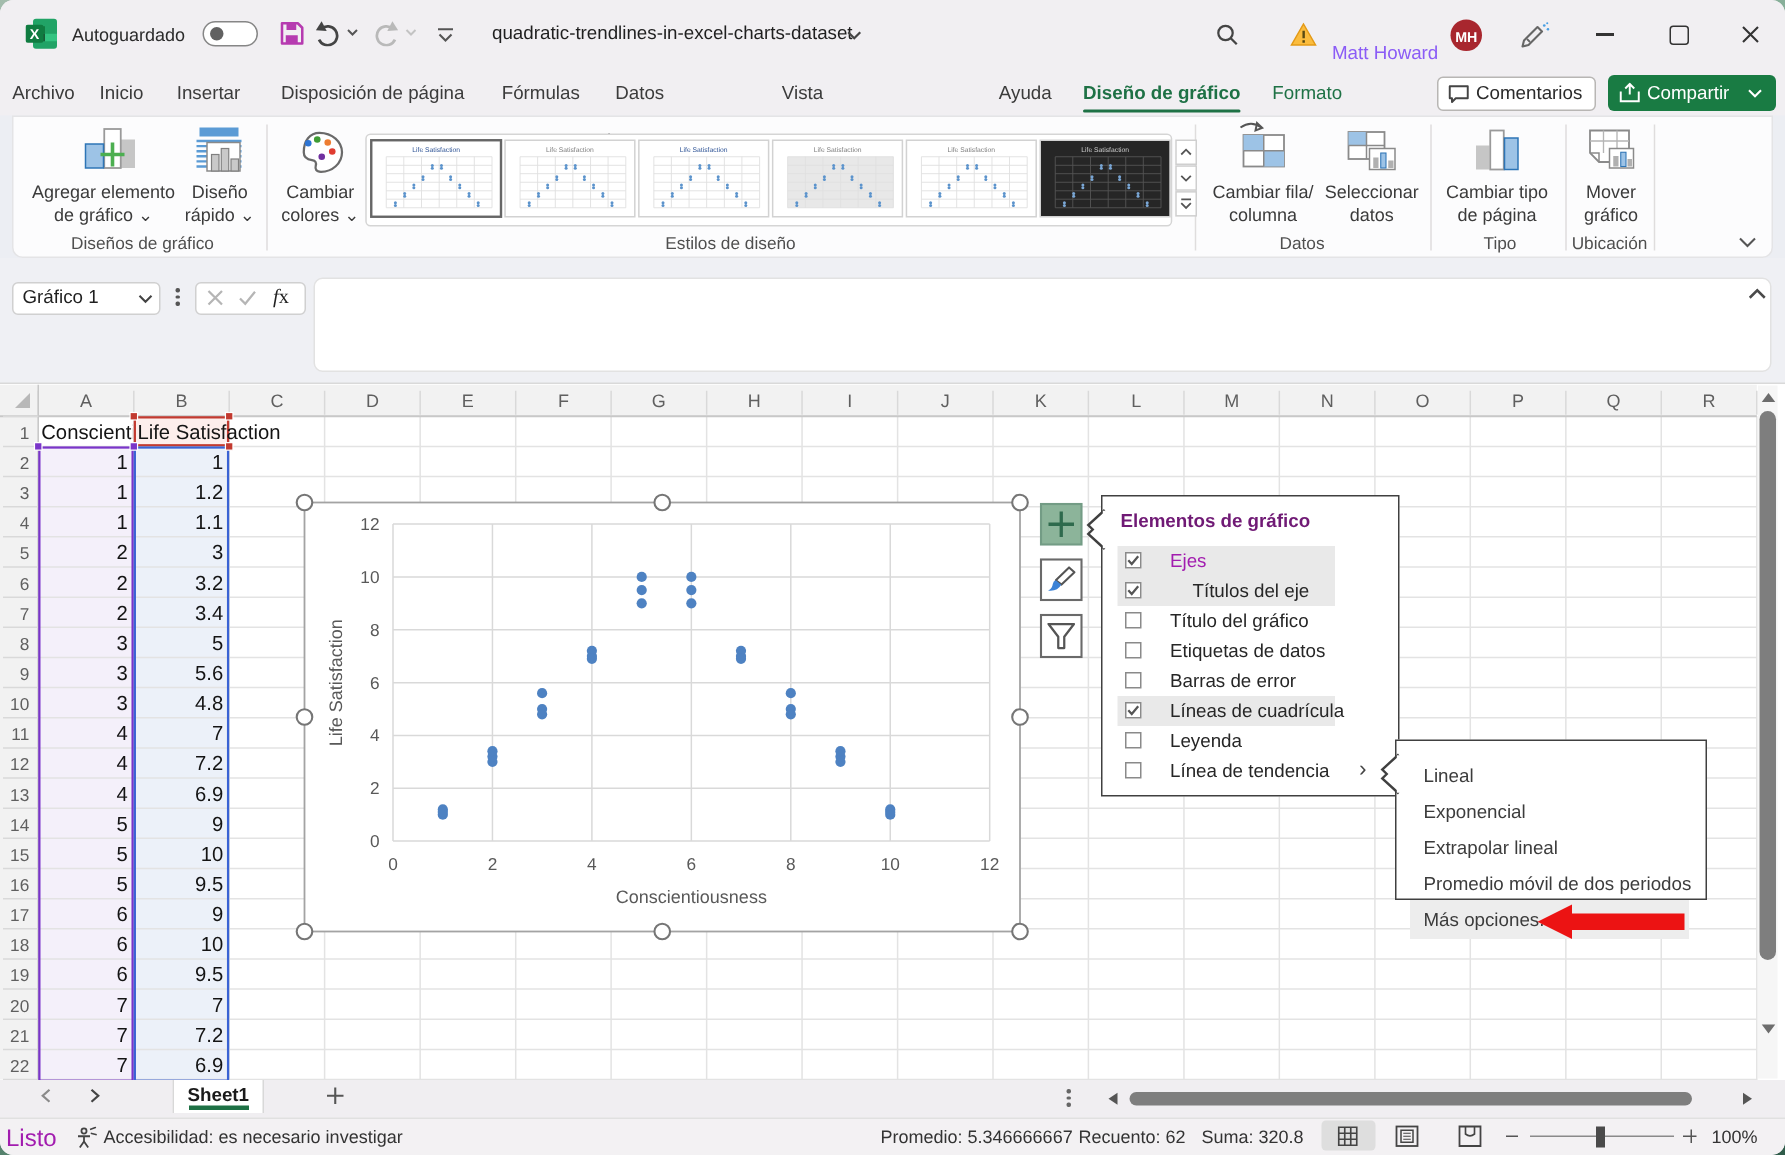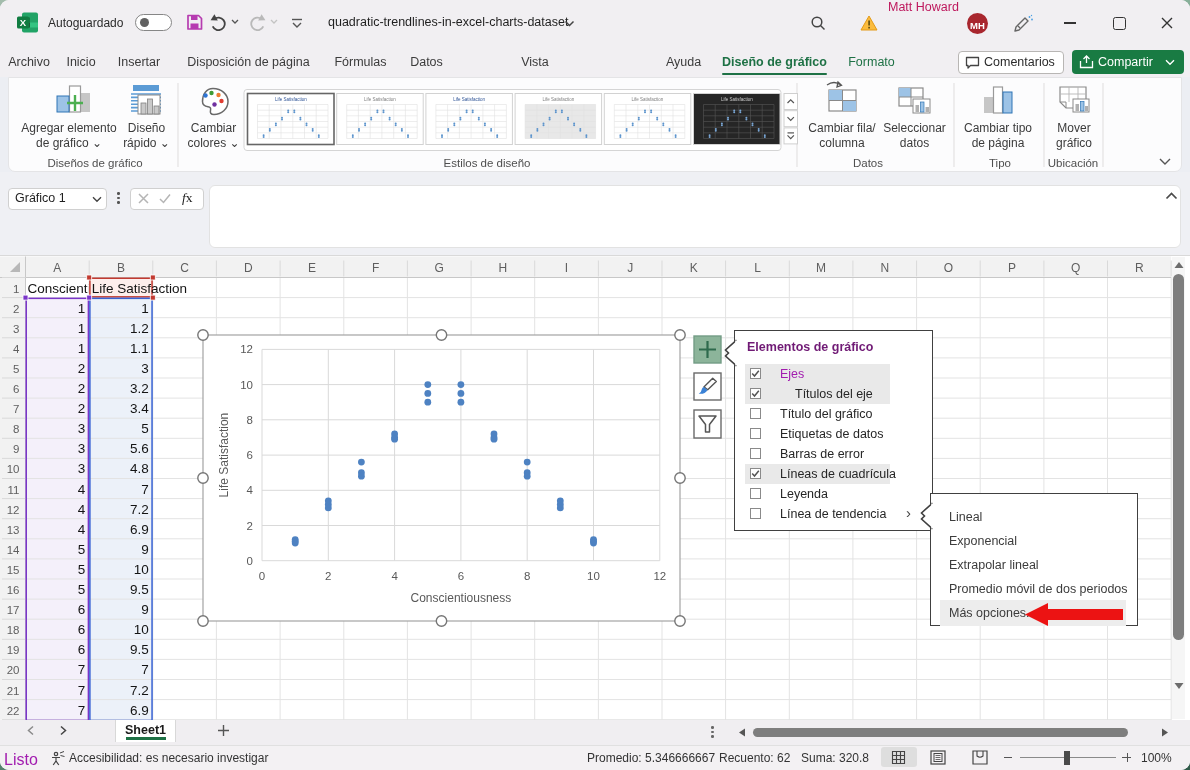--- a/index.html
+++ b/index.html
@@ -51,21 +51,21 @@
     </svg>
 <svg width="16" height="16" viewBox="0 0 16 16" style="position:absolute;left:810px;top:15px" xmlns="http://www.w3.org/2000/svg">
 <circle cx="7" cy="7" r="4.8" fill="none" stroke="#444" stroke-width="1.5"></circle>
       <line x1="10.5" y1="10.5" x2="14.5" y2="14.5" stroke="#444" stroke-width="1.5"></line>
     </svg>
 <svg width="18" height="16" viewBox="0 0 18 16" style="position:absolute;left:860px;top:15px" xmlns="http://www.w3.org/2000/svg">
 <path d="M 9 1 L 17 15 H 1 Z" fill="#fbbc3e" stroke="#e39a17" stroke-width="1"></path>
 <rect x="8.3" y="5.5" width="1.6" height="5" fill="#5a4a12"></rect>
       <rect x="8.3" y="11.8" width="1.6" height="1.7" fill="#5a4a12"></rect>
     </svg>
-<div style="position:absolute;left:888px;top:0;font-size:12.5px;color:#be185d;font-weight:normal;white-space:nowrap;">Matt Howard</div>
+<div style="position:absolute;left:888px;top:28px;font-size:12.5px;color:#8b5cf6;font-weight:normal;white-space:nowrap;">Matt Howard</div>
 <div style="position:absolute;left:967px;top:13px;width:21px;height:21px;border-radius:50%;background:#a8262e"></div>
 <div style="position:absolute;left:967px;top:19.5px;font-size:9.5px;color:#fff;font-weight:bold;white-space:nowrap;width:21px;text-align:center;">MH</div>
 <svg width="20" height="18" viewBox="0 0 20 18" style="position:absolute;left:1013px;top:14px" xmlns="http://www.w3.org/2000/svg">
 <path d="M 3 13 L 12 4 l 3 3 L 6 16 l -4 1 z" fill="none" stroke="#666" stroke-width="1.4" stroke-linejoin="round"></path>
 <path d="M 5 12 l 2 2" stroke="#666" stroke-width="1.2"></path>
 <circle cx="16.5" cy="3" r="0.9" fill="#4a9fe3"></circle>
       <circle cx="19" cy="5.5" r="0.9" fill="#4a9fe3"></circle>
       <circle cx="18.5" cy="1.5" r="0.7" fill="#4a9fe3"></circle>
     </svg>
 <div style="position:absolute;left:1064px;top:22px;width:12px;height:1.6px;background:#333"></div>
@@ -727,21 +727,21 @@
 <svg width="11" height="11" viewBox="0 0 11 11" style="position:absolute;left:15px;top:137px" xmlns="http://www.w3.org/2000/svg">
         <path d="M2.2 5.5 L4.5 8 L8.8 2.8" stroke="#555" stroke-width="1.5" fill="none"></path>
       </svg>
 <div style="position:absolute;left:45px;top:136px;font-size:12.5px;color:#262626;white-space:nowrap">Líneas de cuadrícula</div>
 <div style="position:absolute;left:15px;top:157px;width:11px;height:11px;border:1.4px solid #8a8a8a;background:#fff;box-sizing:border-box"></div>
 <div style="position:absolute;left:45px;top:156px;font-size:12.5px;color:#262626;white-space:nowrap">Leyenda</div>
 <div style="position:absolute;left:15px;top:177px;width:11px;height:11px;border:1.4px solid #8a8a8a;background:#fff;box-sizing:border-box"></div>
 <div style="position:absolute;left:45px;top:176px;font-size:12.5px;color:#262626;white-space:nowrap">Línea de tendencia</div>
 <div style="position:absolute;left:171px;top:173px;font-size:15px;color:#444">›</div>
 </div>
-<div style="position:absolute;left:930px;top:493px;width:208px;height:133px;background:#fff;border:1.6px solid #404040;box-sizing:border-box;z-index:31">
+<div style="position:absolute;left:930px;top:493px;width:208px;height:107px;background:#fff;border:1.6px solid #404040;box-sizing:border-box;z-index:31">
 <svg width="14" height="28" viewBox="0 0 14 28" style="position:absolute;left:-12px;top:8px" xmlns="http://www.w3.org/2000/svg">
         <polygon points="13.5,1 2.5,11 5.5,14 2.5,17 13.5,27" fill="#ffffff"></polygon>
         <path d="M 13.5 1 L 2.5 11 L 5.5 14 L 2.5 17 L 13.5 27" fill="none" stroke="#404040" stroke-width="1.6" stroke-linejoin="miter"></path>
         <rect x="12.2" y="1.5" width="2.2" height="25" fill="#fff"></rect>
       </svg>
 <div style="position:absolute;left:9px;top:106px;width:186px;height:26px;background:#ededed"></div>
 <div style="position:absolute;left:18px;top:16px;font-size:12.5px;color:#3c3c3c;white-space:nowrap">Lineal</div>
 <div style="position:absolute;left:18px;top:40px;font-size:12.5px;color:#3c3c3c;white-space:nowrap">Exponencial</div>
 <div style="position:absolute;left:18px;top:64px;font-size:12.5px;color:#3c3c3c;white-space:nowrap">Extrapolar lineal</div>
 <div style="position:absolute;left:18px;top:88px;font-size:12.5px;color:#3c3c3c;white-space:nowrap">Promedio móvil de dos periodos</div>

